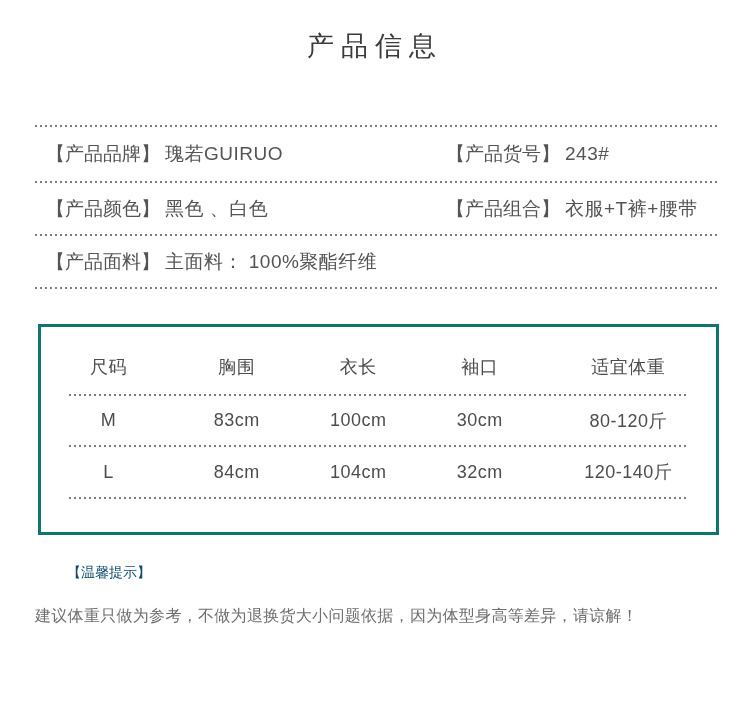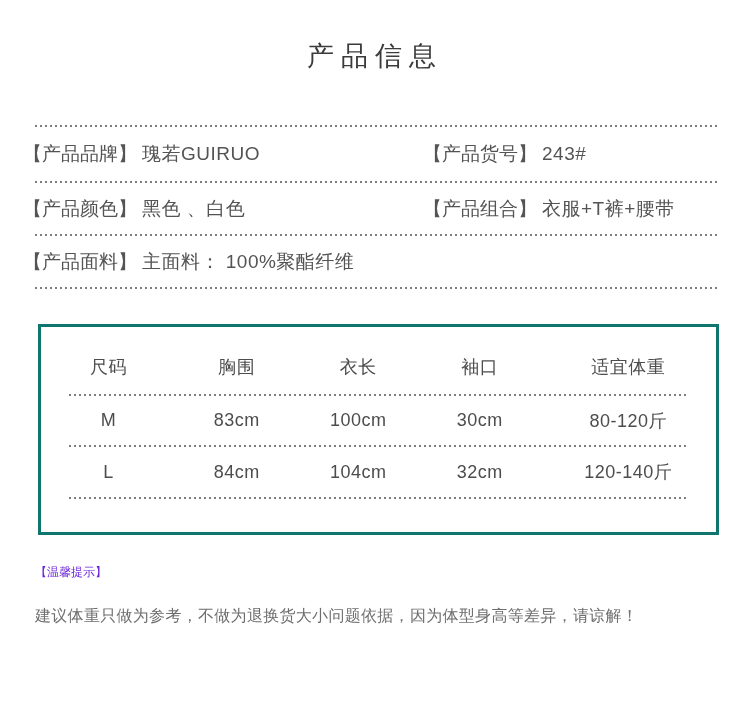--- a/index.html
+++ b/index.html
@@ -5,21 +5,21 @@
   * { margin: 0; padding: 0; box-sizing: border-box; }
   html, body { background: #ffffff; }
   body {
     width: 750px;
     height: 708px;
     font-family: "Liberation Sans", sans-serif;
     color: #555555;
     overflow: hidden;
   }
   .title-wrap {
-    padding-top: 38px;
+    padding-top: 28px;
     height: 84px;
     display: flex;
     justify-content: center;
     align-items: baseline;
     gap: 14px;
   }
   .title-zh {
     font-size: 27px;
     font-weight: 300;
     letter-spacing: 7px;
@@ -34,21 +34,21 @@
   .dotline {
     height: 2px;
     margin: 0 30px 0 35px;
     background: repeating-linear-gradient(to right, #7d7d7d 0 2px, transparent 2px 5px);
   }
   .info-section { margin-top: 41px; }
   .info-row {
     display: grid;
     grid-template-columns: 400px 1fr;
     align-items: center;
-    padding-left: 23px;
+    padding-left: 46px;
     height: 54px;
     font-size: 19px;
     color: #545454;
   }
   .info-row.short { height: 51px; }
   .info-cell { white-space: nowrap; }
   .info-label { color: #545454; }
   .info-value { margin-left: 5px; letter-spacing: 0.5px; }
   .size-table {
     width: 681px;
@@ -66,23 +66,24 @@
   .t-dot {
     height: 2px;
     margin: 0 28px;
     background: repeating-linear-gradient(to right, #7d7d7d 0 2px, transparent 2px 5px);
   }
   .t-spacer { height: 33px; }
   .tips {
     margin: 25px 30px 0 35px;
   }
   .tips-title {
-    font-size: 12px;
-    color: #6d28d9;
+    font-size: 14px;
+    color: #0c4a6e;
     line-height: 24px;
+    margin-left: 32px;
   }
   .tips-lines { margin-top: 16px; }
   .tips-line {
     font-size: 16px;
     color: #6e6e6e;
     line-height: 32px;
     letter-spacing: 0.3px;
   }
 </style>
 </head>

